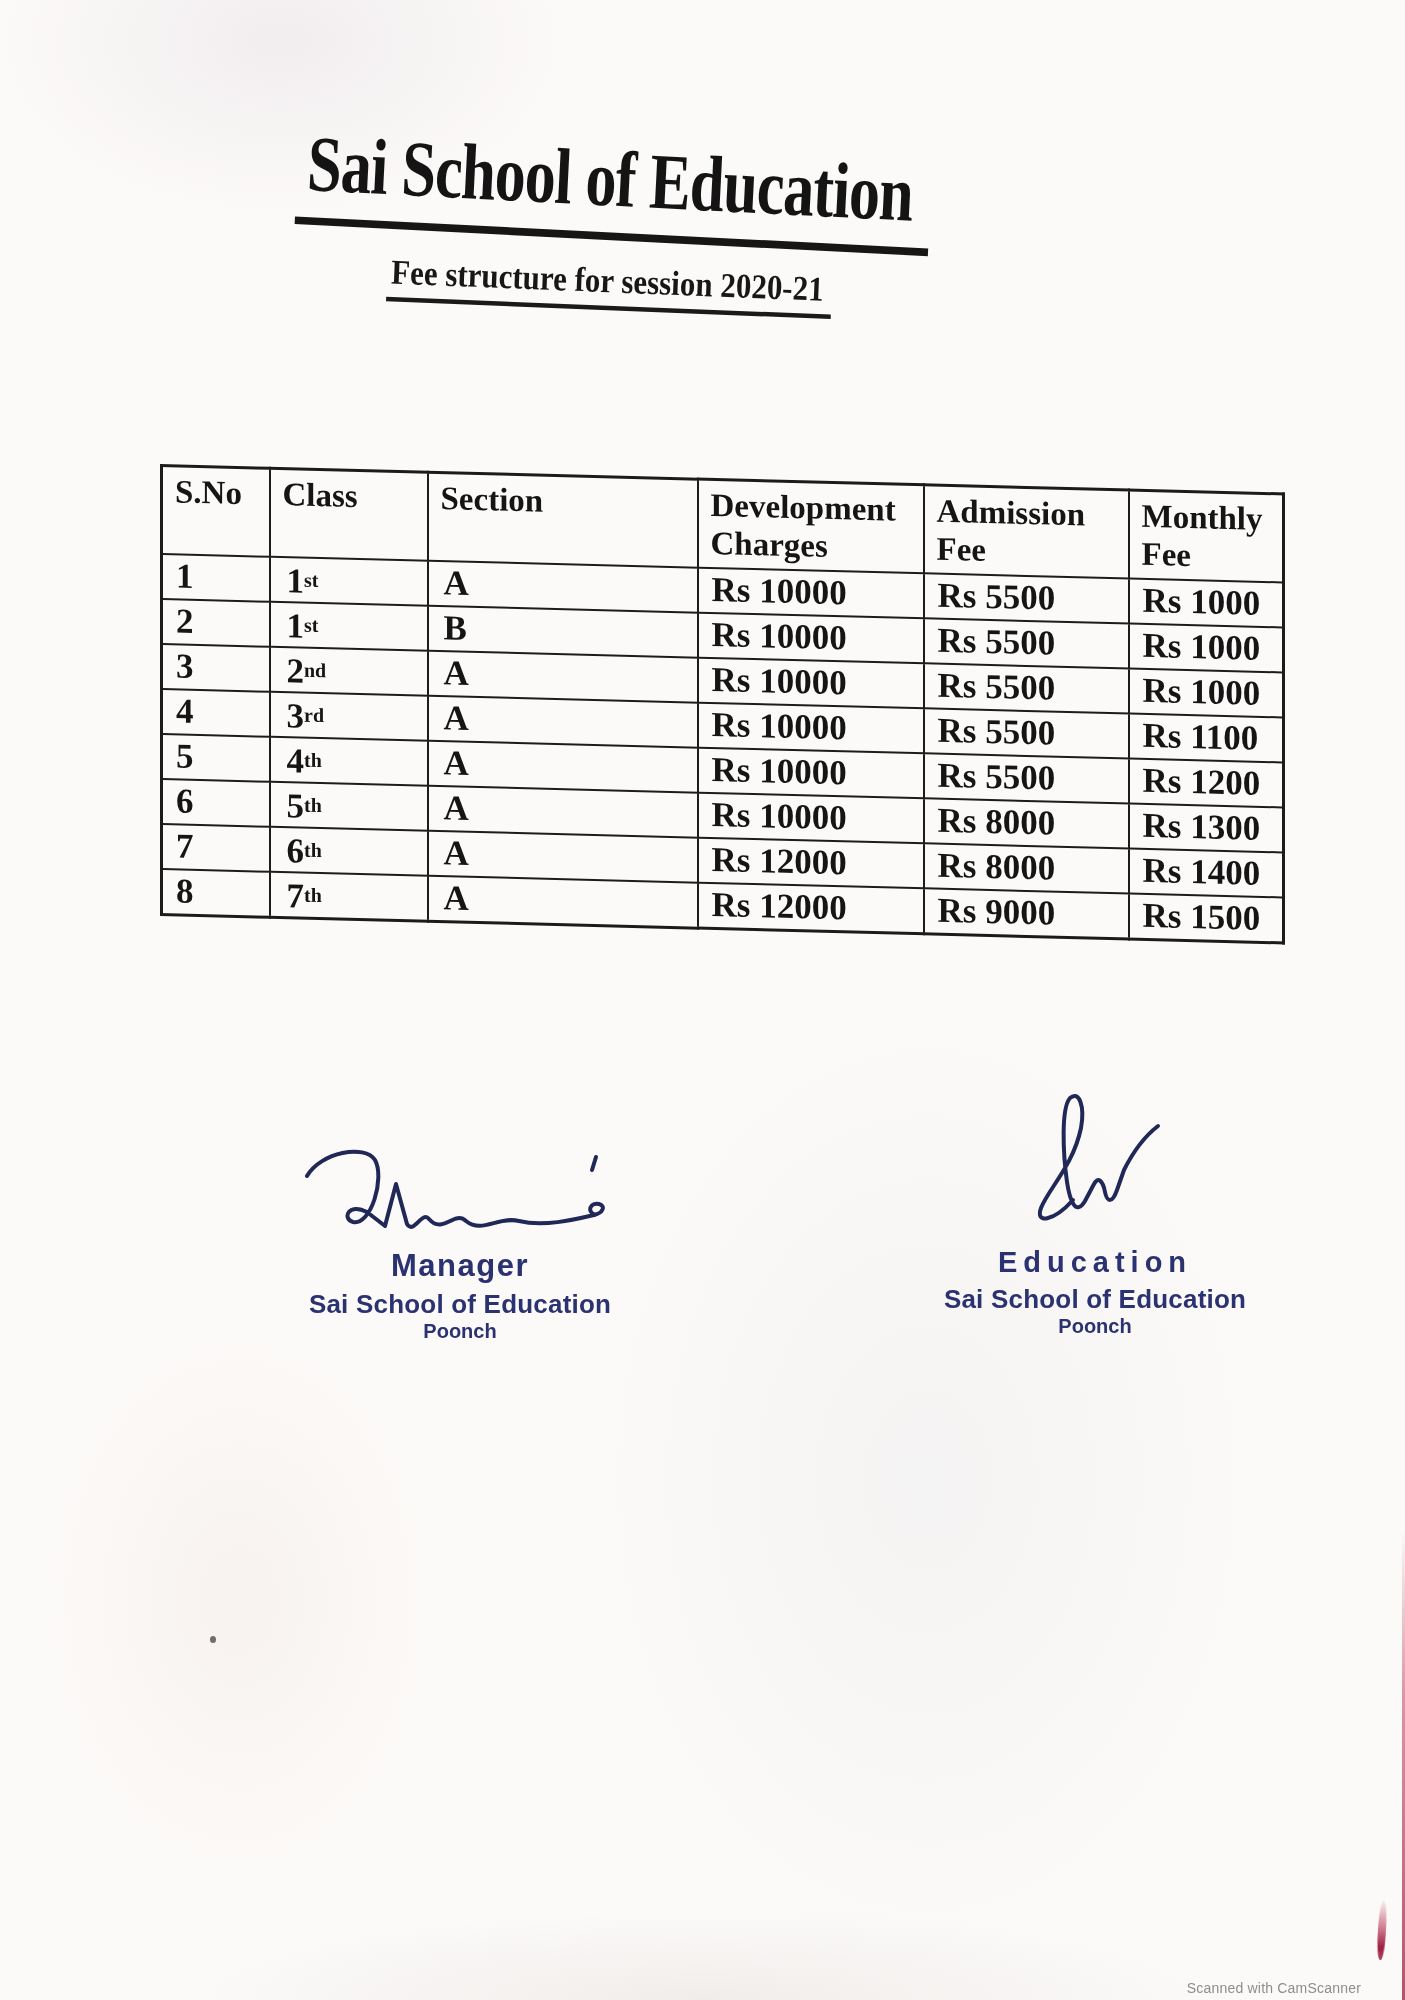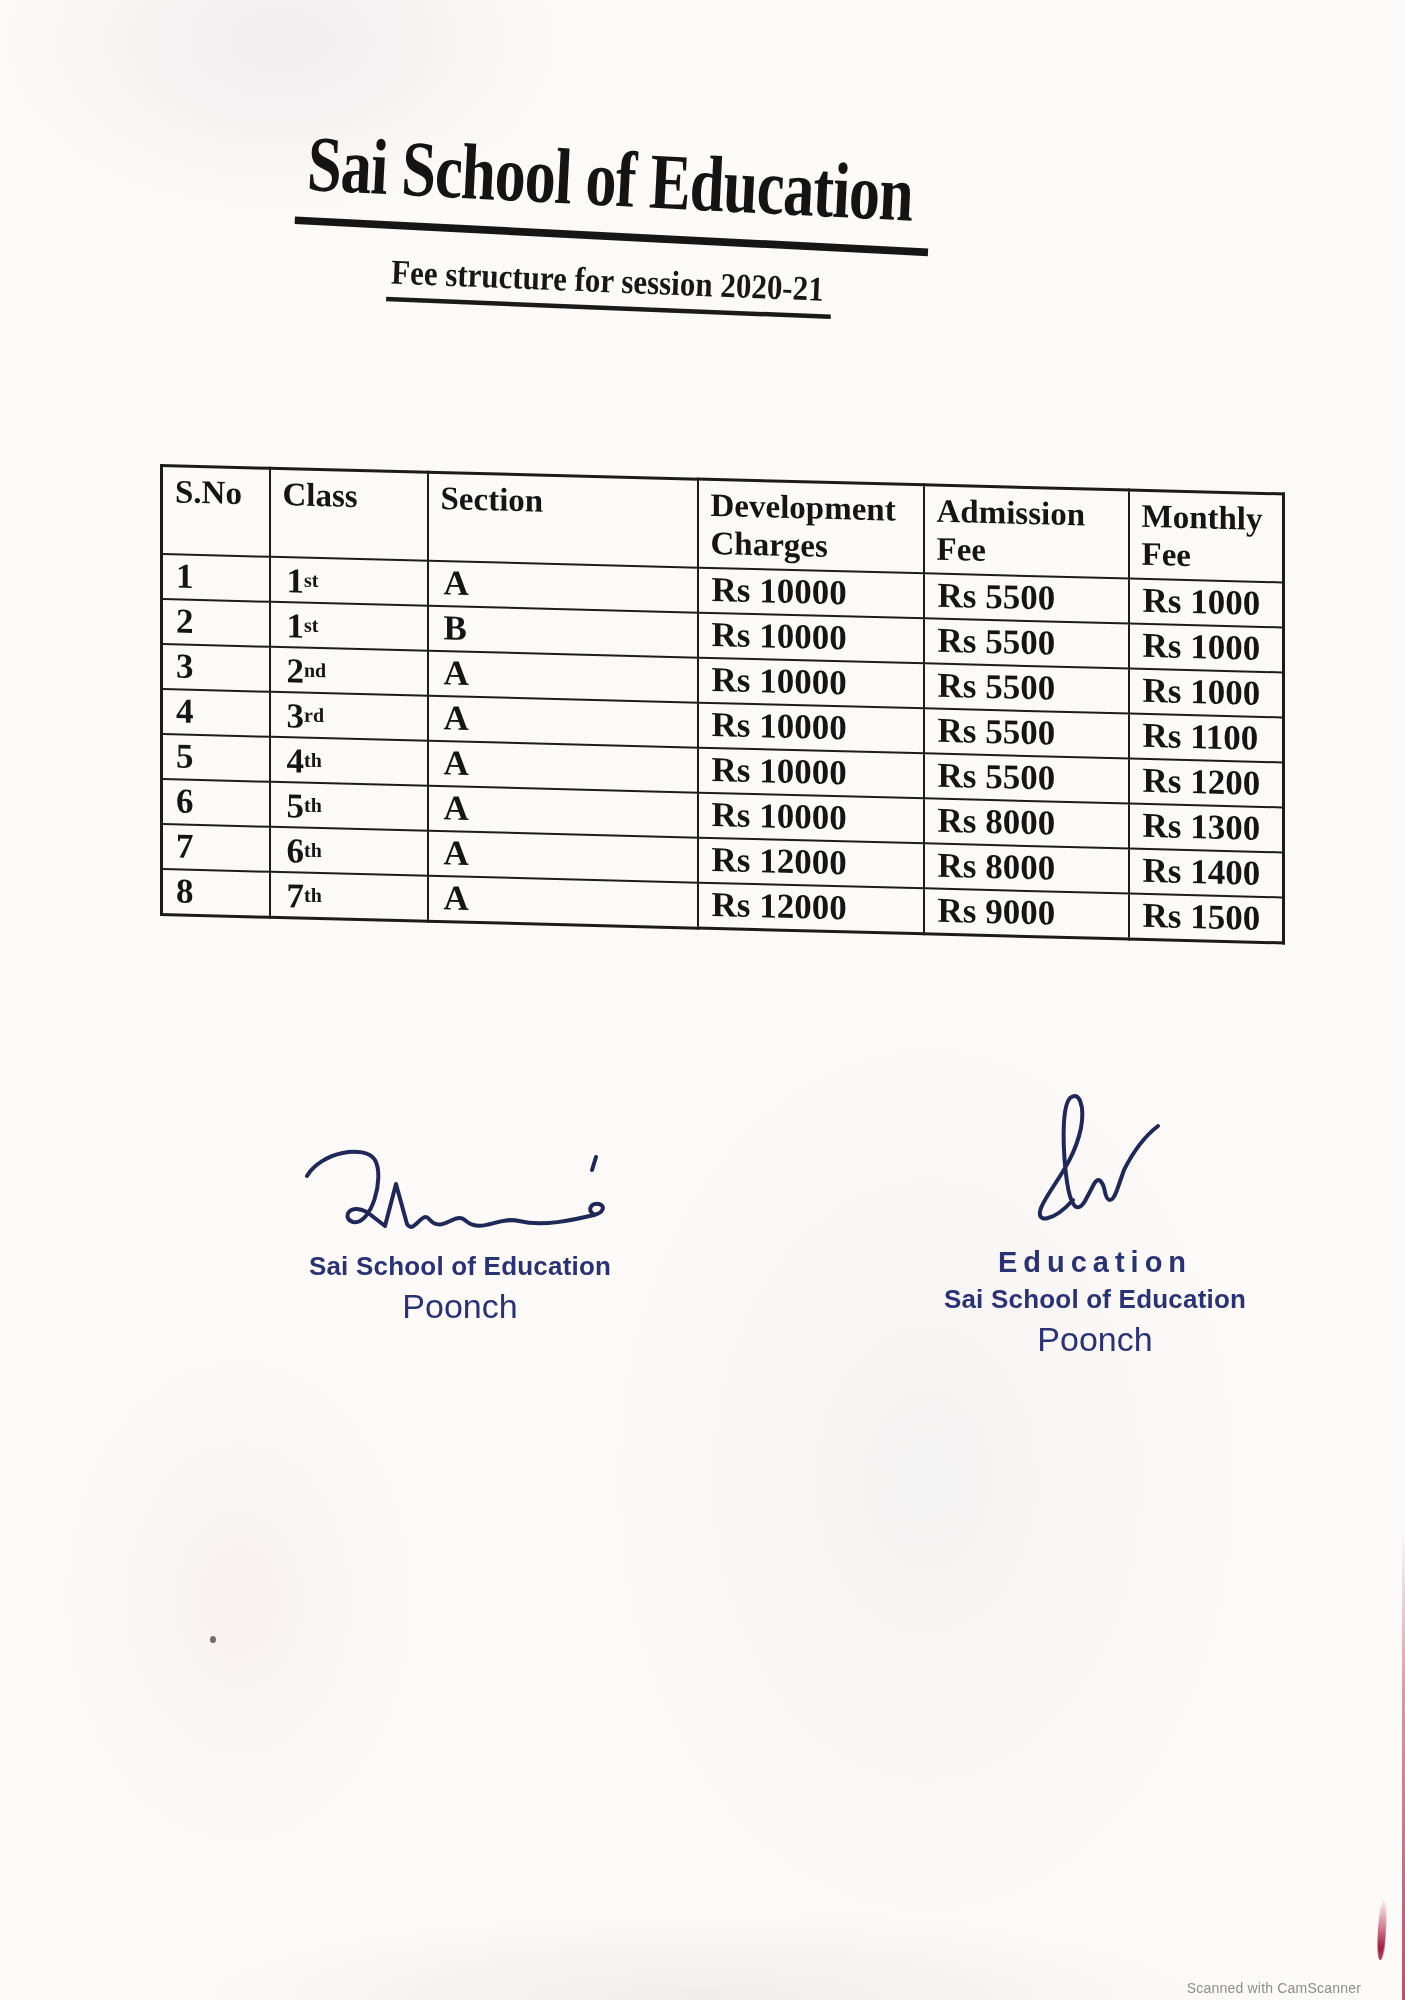--- a/index.html
+++ b/index.html
@@ -56,21 +56,21 @@
   .fee-table sup { font-size:20px; font-weight:700; vertical-align:6px; letter-spacing:0; }
 
   
   .sig-block {
     position:absolute; text-align:center;
     font-family:"Liberation Sans", sans-serif; color:#2b3271;
   }
   .sig-block .sig-svg { display:block; margin:0 auto; }
   .sig-role  { font-size:31px; font-weight:700; letter-spacing:1.5px; margin-top:2px; }
   .sig-org   { font-size:26px; font-weight:600; margin-top:5px; letter-spacing:.2px; }
-  .sig-place { font-size:34px; font-weight:400; margin-top:5px; }
+  .sig-place { font-size:20px; font-weight:700; }
   .sig-left  { left:290px;  top:1142px; width:340px; }
   .sig-right { left:925px;  top:1082px; width:340px; }
   .sig-right .sig-role { letter-spacing:6px; font-size:29px; }
 
   
   .watermark {
     position:absolute; right:44px; bottom:4px;
     font-family:"Liberation Sans", sans-serif; font-size:14px;
     color:#8d8d8d; letter-spacing:.2px;
   }
@@ -183,20 +183,21 @@
         <td>Rs 1500</td>
       </tr>
     </tbody>
   </table>
 
   <div class="sig-block sig-left">
     <svg class="sig-svg" width="330" height="104" viewBox="0 0 330 104" fill="none" stroke="#1f2857" stroke-width="4" stroke-linecap="round" stroke-linejoin="round">
       <path d="M 12 34 C 26 10 70 2 80 18 C 90 36 76 84 58 80 C 47 77 53 60 72 70 L 90 84 L 101 42 L 112 82 C 119 93 127 68 134 77 C 148 93 159 68 171 79 C 187 92 203 74 224 79 C 248 85 278 78 299 73 C 308 71 311 64 304 62 C 296 60 291 69 300 73"></path>
       <path d="M 297 28 l 4 -13"></path>
     </svg>
+    <div class="sig-role">Manager</div>
     <div class="sig-org">Sai School of Education</div>
     <div class="sig-place">Poonch</div>
   </div>
 
   <div class="sig-block sig-right">
     <svg class="sig-svg" width="160" height="162" viewBox="0 0 160 162" fill="none" stroke="#1f2857" stroke-width="4" stroke-linecap="round" stroke-linejoin="round">
       <path d="M 58 118 C 38 140 20 142 26 126 C 34 106 58 84 66 46 C 70 24 64 8 55 16 C 46 26 48 72 52 100 C 55 120 61 134 70 119 L 79 102 C 83 94 88 99 90 110 C 92 120 97 122 102 108 L 109 88 C 118 70 130 54 143 44"></path>
     </svg>
     <div class="sig-role">Education</div>
     <div class="sig-org">Sai School of Education</div>

